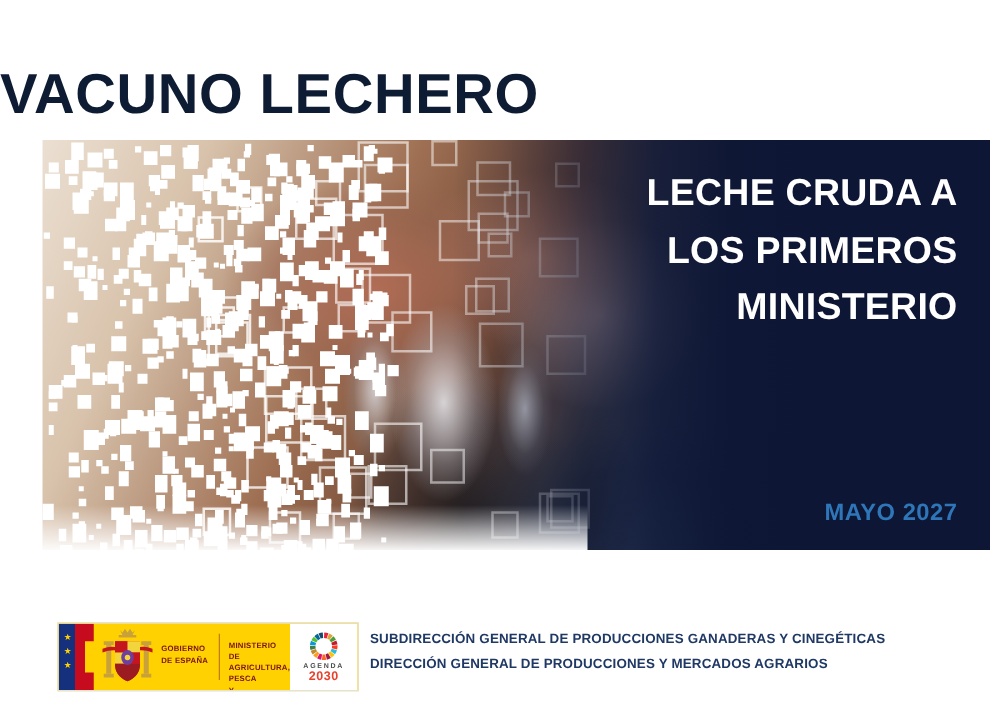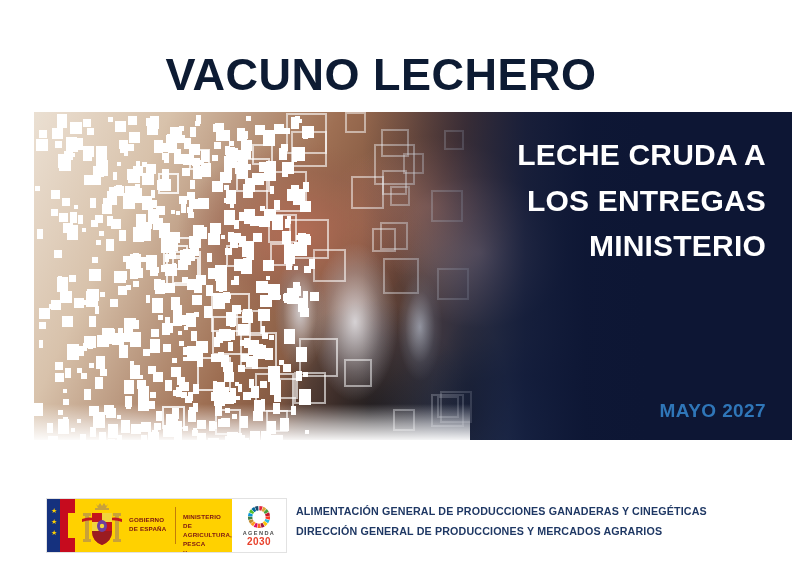--- a/index.html
+++ b/index.html
@@ -14,21 +14,21 @@
     overflow: hidden;
     font-family: "Liberation Sans", sans-serif;
   }
 
   
   #cover-title {
     position: absolute;
     left: 0;
     top: 52px;
     width: 762px;
-    text-align: center;
+    text-align: left;
     font-size: 45px;
     font-weight: 700;
     letter-spacing: 0.5px;
     color: #0d1b33;
     line-height: 1.0;
     white-space: nowrap;
   }
 
   
   #hero-band {
@@ -931,21 +931,21 @@
       <i style="left: 220px; top: 153px; width: 4px; height: 4px;"></i>
       <i style="left: 35px; top: 74px; width: 5px; height: 5px;"></i>
       <i style="left: 178px; top: 148px; width: 10px; height: 10px;"></i>
     </div>
 
   <div id="hero-bottom-fade"></div>
 </div>
 
 <div id="cover-headline">
   <span class="hl">LECHE CRUDA A</span>
-  <span class="hl">LOS ENTREGAS</span>
+  <span class="hl">LOS PRIMEROS</span>
   <span class="hl">MINISTERIO</span>
 </div>
 
 <div id="cover-date">MAYO 2027</div>
 
 <div id="footer">
 
   <div id="gob-logo">
 
     <div id="flag-strip">
@@ -1020,16 +1020,16 @@
           <circle cx="50" cy="50" r="34" stroke="#00689d" stroke-dasharray="10.7 203.3" transform="rotate(227 50 50)"></circle>
           <circle cx="50" cy="50" r="34" stroke="#19486a" stroke-dasharray="10.7 203.3" transform="rotate(248 50 50)"></circle>
         </g>
       </svg>
       <div id="agenda-word">AGENDA</div>
       <div id="agenda-year">2030</div>
     </div>
   </div>
 
   <div id="dept-lines">
-    <div>ALIMENTACIÓN GENERAL DE PRODUCCIONES GANADERAS Y CINEGÉTICAS</div>
+    <div>SUBDIRECCIÓN GENERAL DE PRODUCCIONES GANADERAS Y CINEGÉTICAS</div>
     <div>DIRECCIÓN GENERAL DE PRODUCCIONES Y MERCADOS AGRARIOS</div>
   </div>
 </div>
 
 </body></html>

